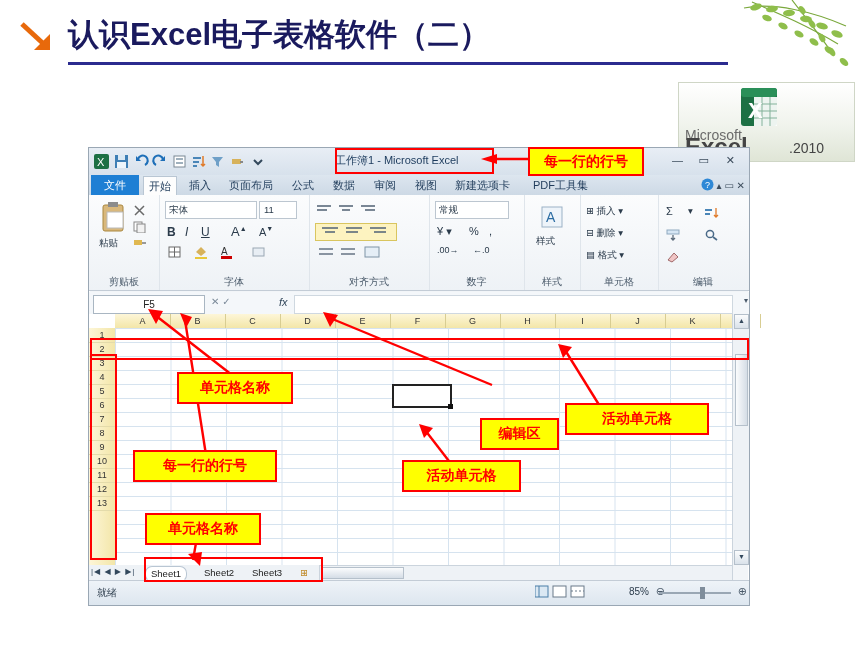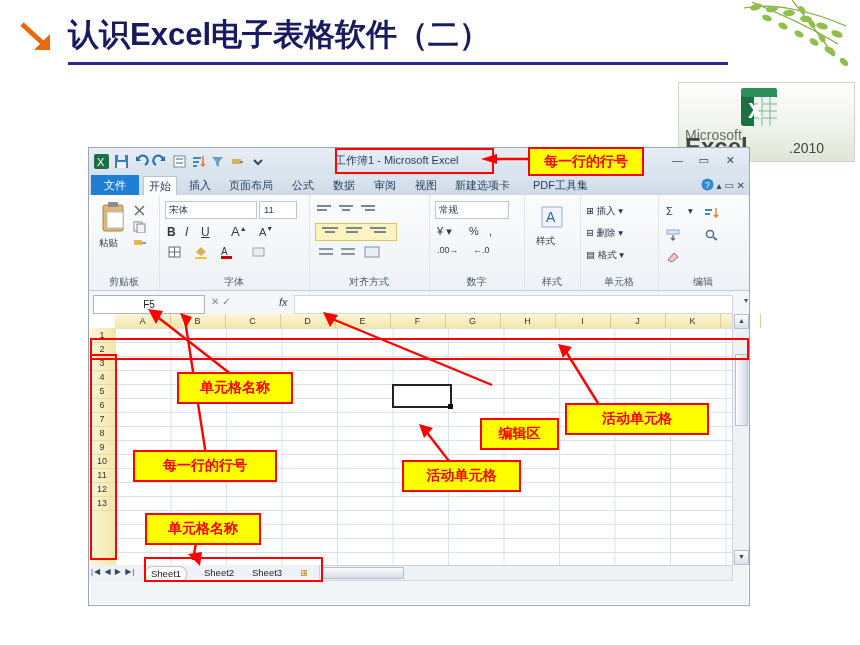--- a/index.html
+++ b/index.html
@@ -530,20 +530,37 @@
     </div>
 
     <div class="sheetbar">
       <span class="navbtns">|◀ ◀ ▶ ▶|</span>
       <div class="stab act" style="left:56px;border-radius:7px;">Sheet1</div>
       <div class="stab" style="left:110px;">Sheet2</div>
       <div class="stab" style="left:158px;">Sheet3</div>
       <div class="stab" style="left:206px;color:#c08b2a;">⊞</div>
     </div>
 
+    <div class="status">
+      <div class="txt">就绪</div>
+      <div style="position:absolute;right:162px;top:4px;">
+        <svg width="52" height="14" viewBox="0 0 52 14">
+          <rect x="0" y="1" width="13" height="11" fill="#dbe8f3" stroke="#4a7fa8"></rect>
+            <line x1="4" y1="1" x2="4" y2="12" stroke="#4a7fa8"></line>
+          <rect x="18" y="1" width="13" height="11" fill="#fff" stroke="#6a7a8a"></rect>
+          <rect x="36" y="1" width="13" height="11" fill="#fff" stroke="#6a7a8a"></rect>
+            <line x1="36" y1="6" x2="49" y2="6" stroke="#6a7a8a" stroke-dasharray="2 2"></line>
+        </svg>
+      </div>
+      <div class="zoomtxt">85%</div>
+      <div style="position:absolute;right:84px;top:4px;font-size:11px;color:#4a5a6a;">⊖</div>
+      <div class="zoomslider"></div>
+      <div class="zoomknob"></div>
+      <div style="position:absolute;right:2px;top:4px;font-size:11px;color:#4a5a6a;">⊕</div>
+    </div>
   </div>
 
   <div class="redbox" style="left:335px;top:148px;width:155px;height:22px;"></div>
   <div class="redbox" style="left:90px;top:338px;width:655px;height:18px;"></div>
   <div class="redbox" style="left:90px;top:354px;width:23px;height:202px;"></div>
   <div class="redbox" style="left:144px;top:557px;width:175px;height:21px;"></div>
 
   <svg class="lines">
     <g stroke="#ff0000" stroke-width="2.4" fill="none">
       <line x1="529" y1="159" x2="492" y2="159"></line>

